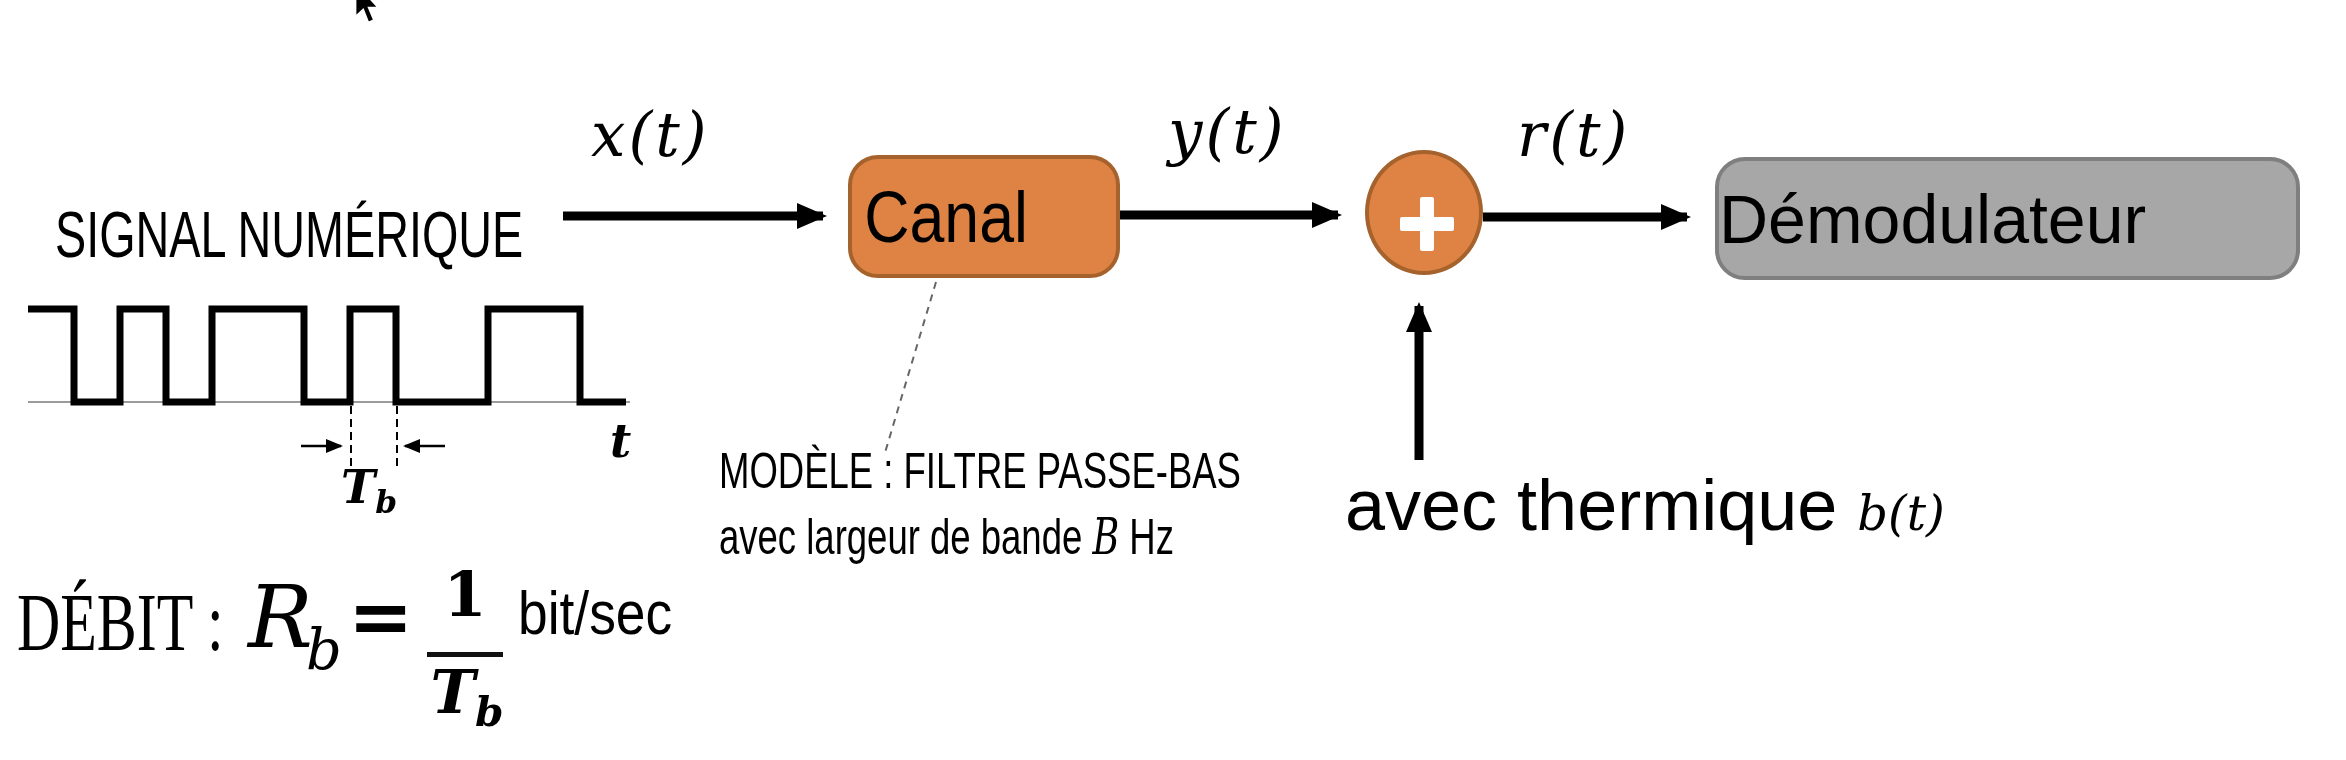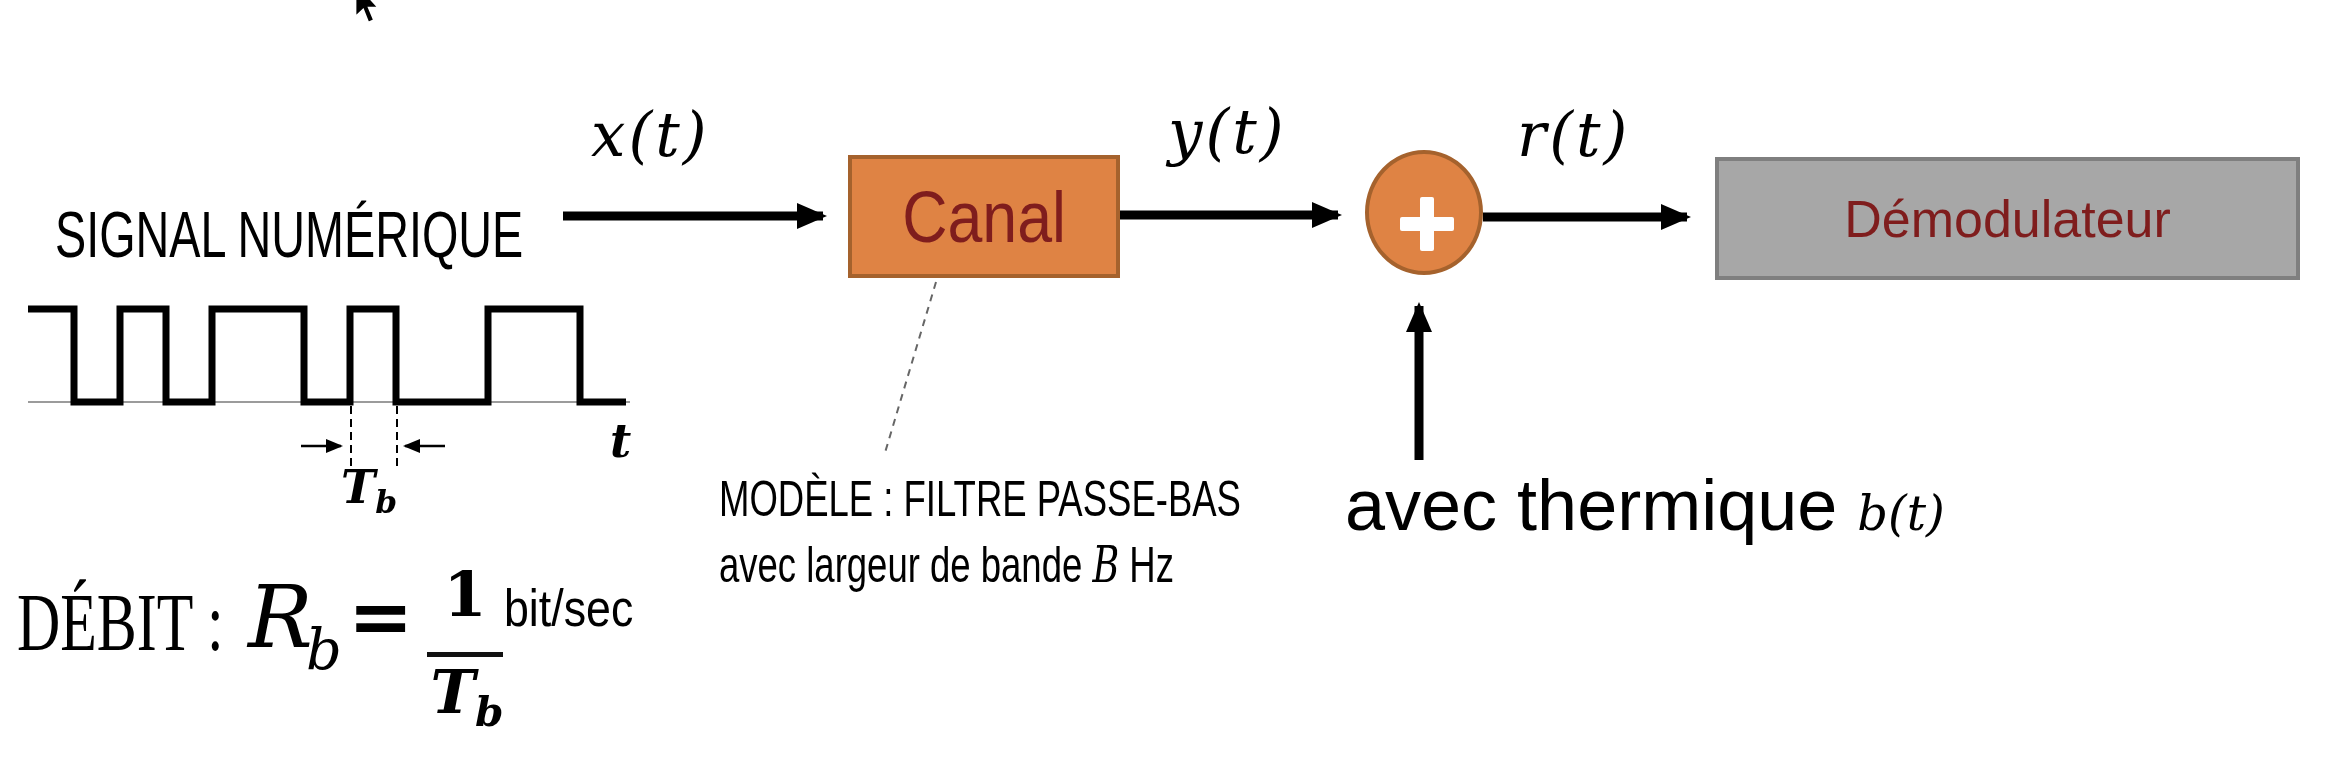--- a/index.html
+++ b/index.html
@@ -7,43 +7,43 @@
           font-family:"Liberation Sans",sans-serif;color:#000;}
   .abs{position:absolute;}
   .condL{display:inline-block;transform:scaleX(.73);transform-origin:0 50%;white-space:nowrap;}
   .cond86{display:inline-block;transform:scaleX(.86);transform-origin:0 50%;white-space:nowrap;}
   .mathit{font-family:"DejaVu Serif",serif;font-style:italic;}
   .sig-label{left:55px;top:203px;font-size:64px;line-height:1;}
   .flow-label{font-family:"DejaVu Serif",serif;font-style:italic;font-size:61px;line-height:.95;letter-spacing:3px;white-space:nowrap;}
   .x-label{left:591px;top:106px;}
   .y-label{left:1168px;top:103px;text-align:center;}
   .r-label{left:1517px;top:106px;}
-  .block{display:flex;align-items:center;justify-content:center;box-sizing:border-box;color:#7f1d1d;}
+  .block{display:flex;align-items:center;justify-content:flex-start;box-sizing:border-box;color:#000000;border-radius:30px;}
   .canal-box{left:848px;top:155px;width:272px;height:123px;font-size:72px;}
   .canal-box .inner{display:inline-block;transform:scaleX(.87);white-space:nowrap;}
-  .demod-box{left:1715px;top:157px;width:585px;height:123px;font-size:52px;}
+  .demod-box{left:1715px;top:157px;width:585px;height:123px;font-size:68px;}
   .sum-circle{left:1365px;top:150px;width:118px;height:125px;border-radius:50%;box-sizing:border-box;}
   .sum-bar{position:absolute;background:#ffffff;border-radius:2px;}
   .sum-h{left:31px;top:63px;width:54px;height:14px;}
   .sum-v{left:51px;top:43px;width:14px;height:54px;}
   .sum-text-hidden{position:absolute;width:1px;height:1px;overflow:hidden;clip:rect(0 0 0 0);}
   .tb-label{left:341px;top:460px;font-size:46px;font-weight:600;}
   .tb-label sub,.formula sub{font-size:68%;}
   .t-label{left:610px;top:414px;font-size:46px;font-weight:600;}
-  .note{left:719px;top:438px;font-size:50px;line-height:1.32;white-space:nowrap;margin-top:28px;}
+  .note{left:719px;top:438px;font-size:50px;line-height:1.32;white-space:nowrap;}
   .bruit{left:1345px;top:464px;font-size:72px;white-space:nowrap;}
   .bruit .bt{font-size:48px;}
   .f-debit{left:17px;top:582px;font-size:82px;line-height:1;font-family:Liberation Serif, serif;}
   .f-R{left:248px;top:574px;font-size:86px;line-height:1;}
   .f-Rsub{left:306px;top:622px;font-size:56px;line-height:1;}
   .f-eq{left:348px;top:578px;font-size:78px;line-height:1;font-family:"DejaVu Serif",serif;font-weight:600;}
   .f-num{left:429px;top:564px;width:72px;text-align:center;font-size:62px;line-height:1;font-family:"DejaVu Serif",serif;font-weight:600;}
   .f-bar{left:427px;top:652px;width:76px;height:5px;background:#111;}
   .f-den{left:427px;top:662px;width:80px;text-align:center;font-size:60px;line-height:1;font-weight:600;}
-  .f-unit{left:504px;top:582px;font-size:52px;line-height:1;}
+  .f-unit{left:518px;top:582px;font-size:62px;line-height:1;}
   svg{position:absolute;left:0;top:0;overflow:visible;}
 </style>
 </head>
 <body>
 
 <div id="canvas">
 
   <svg width="2346" height="760" viewBox="0 0 2346 760">
     <defs>
       <marker id="ah" markerUnits="userSpaceOnUse" markerWidth="30" markerHeight="26" refX="26" refY="13" orient="auto">

